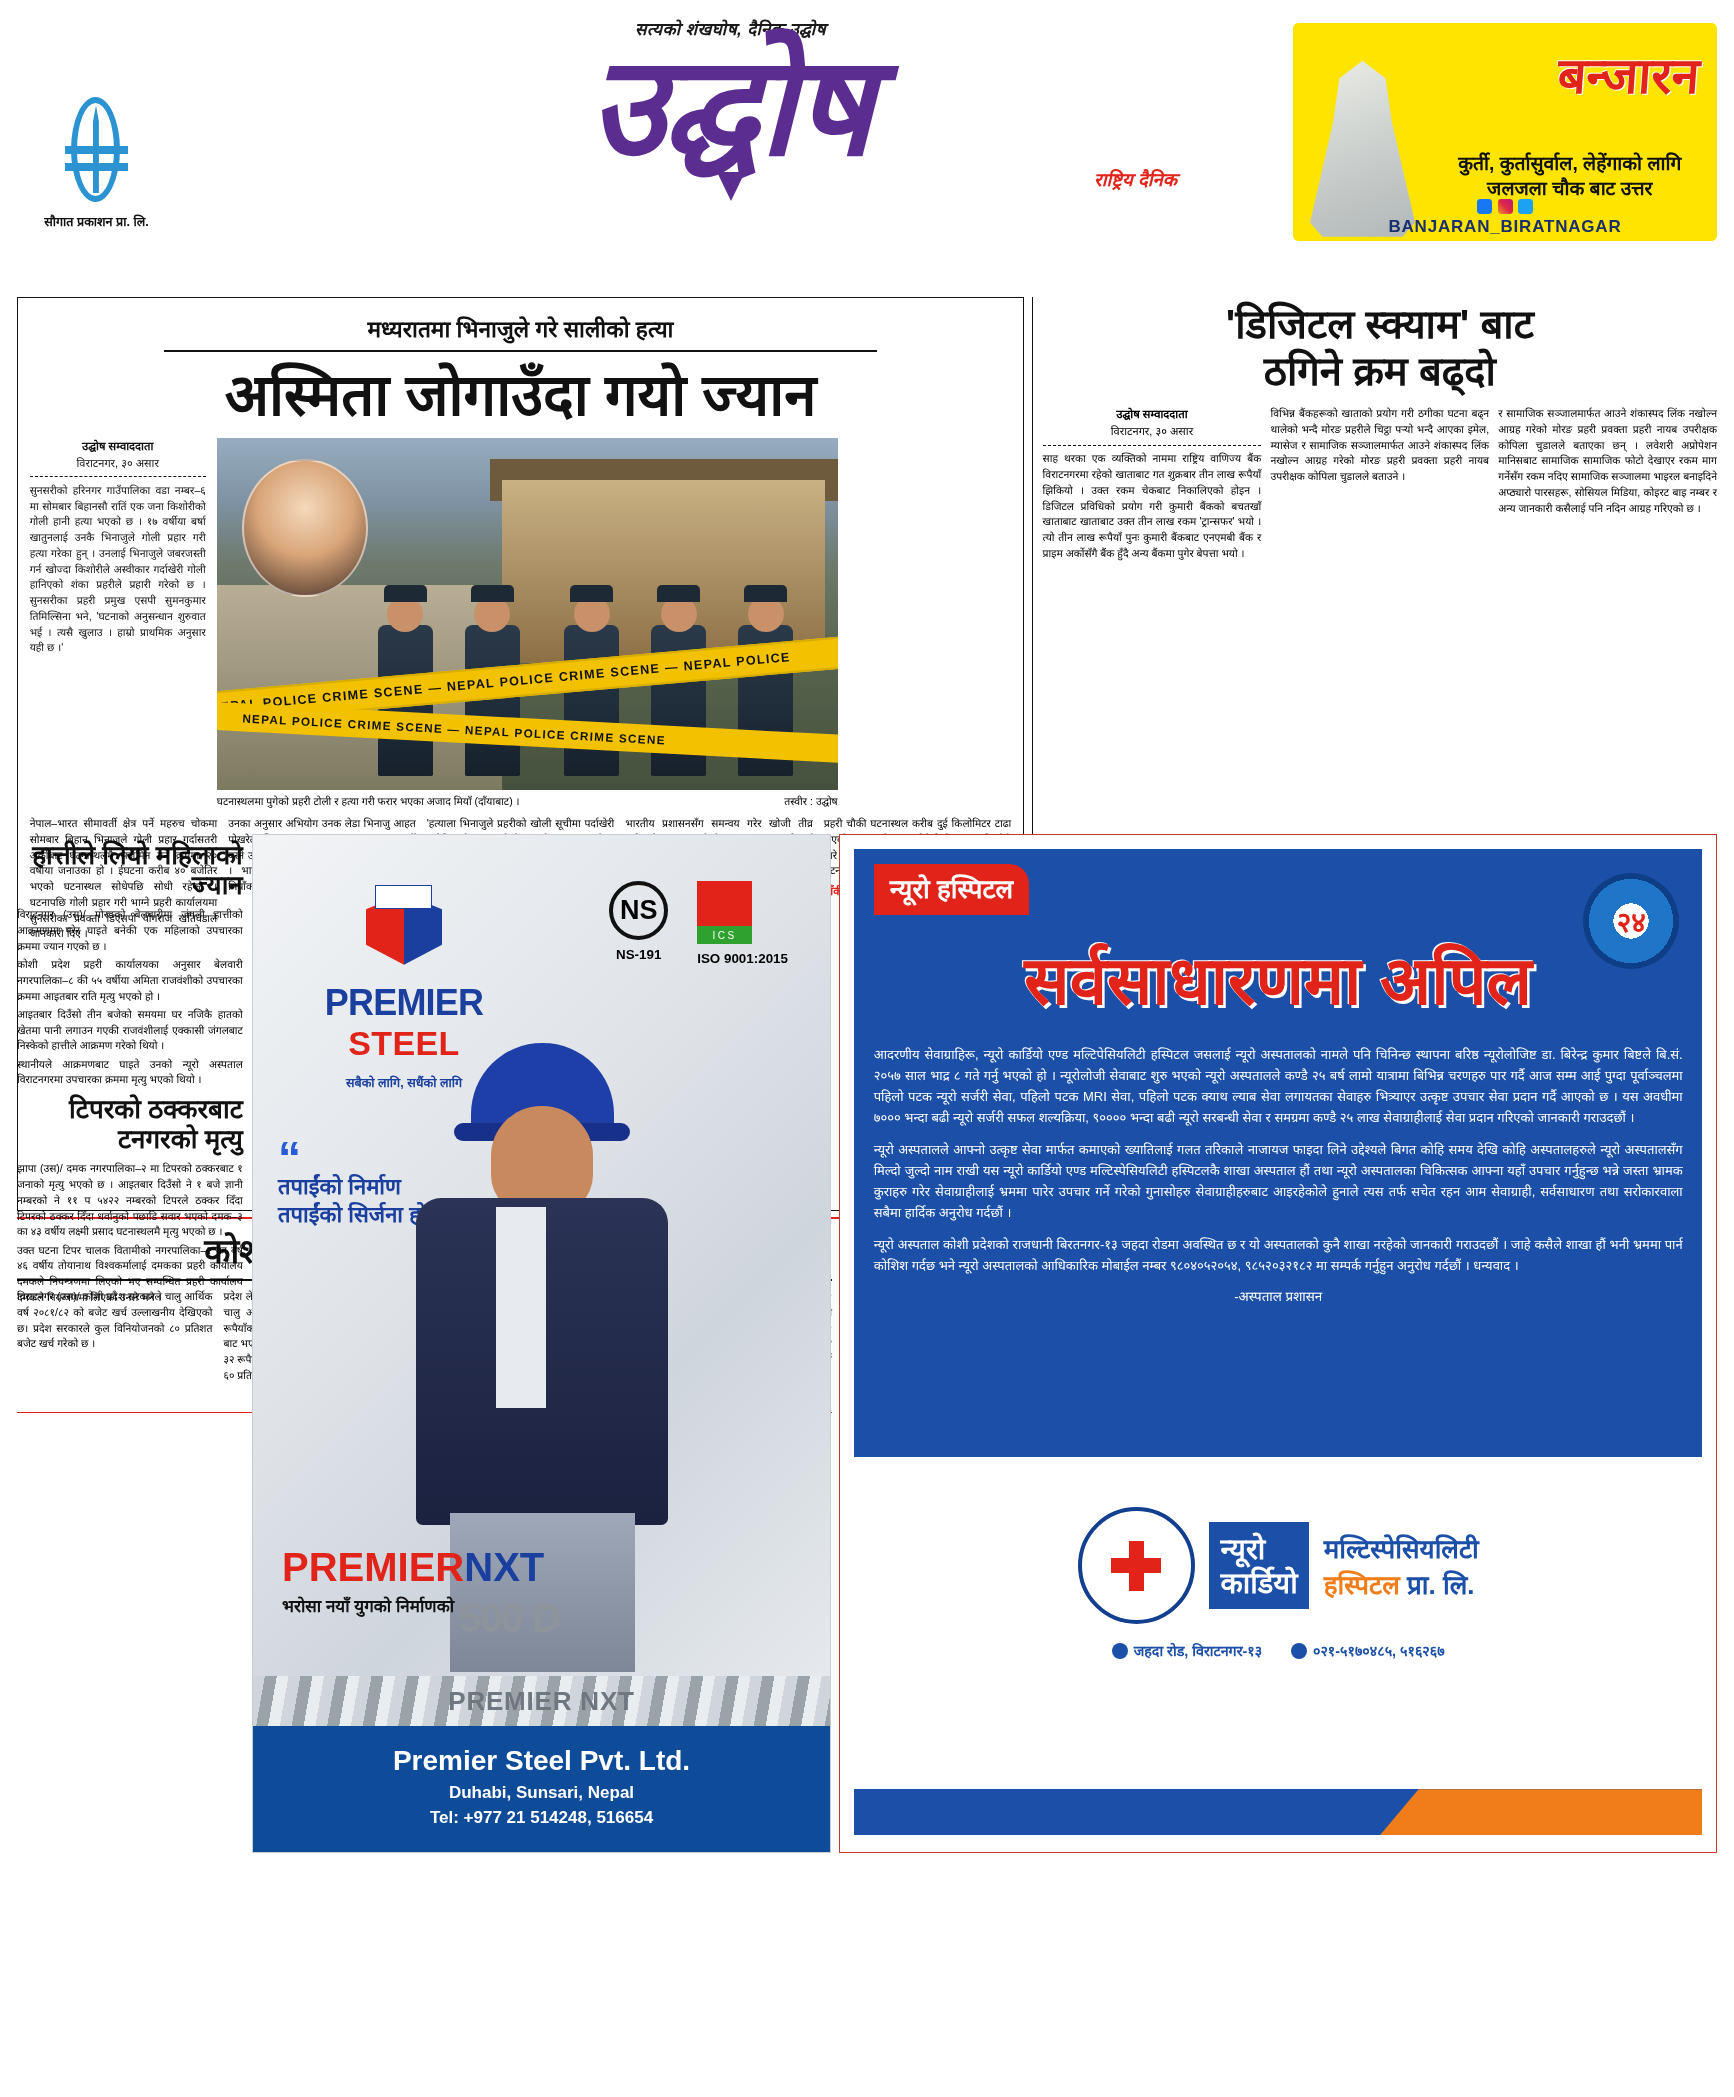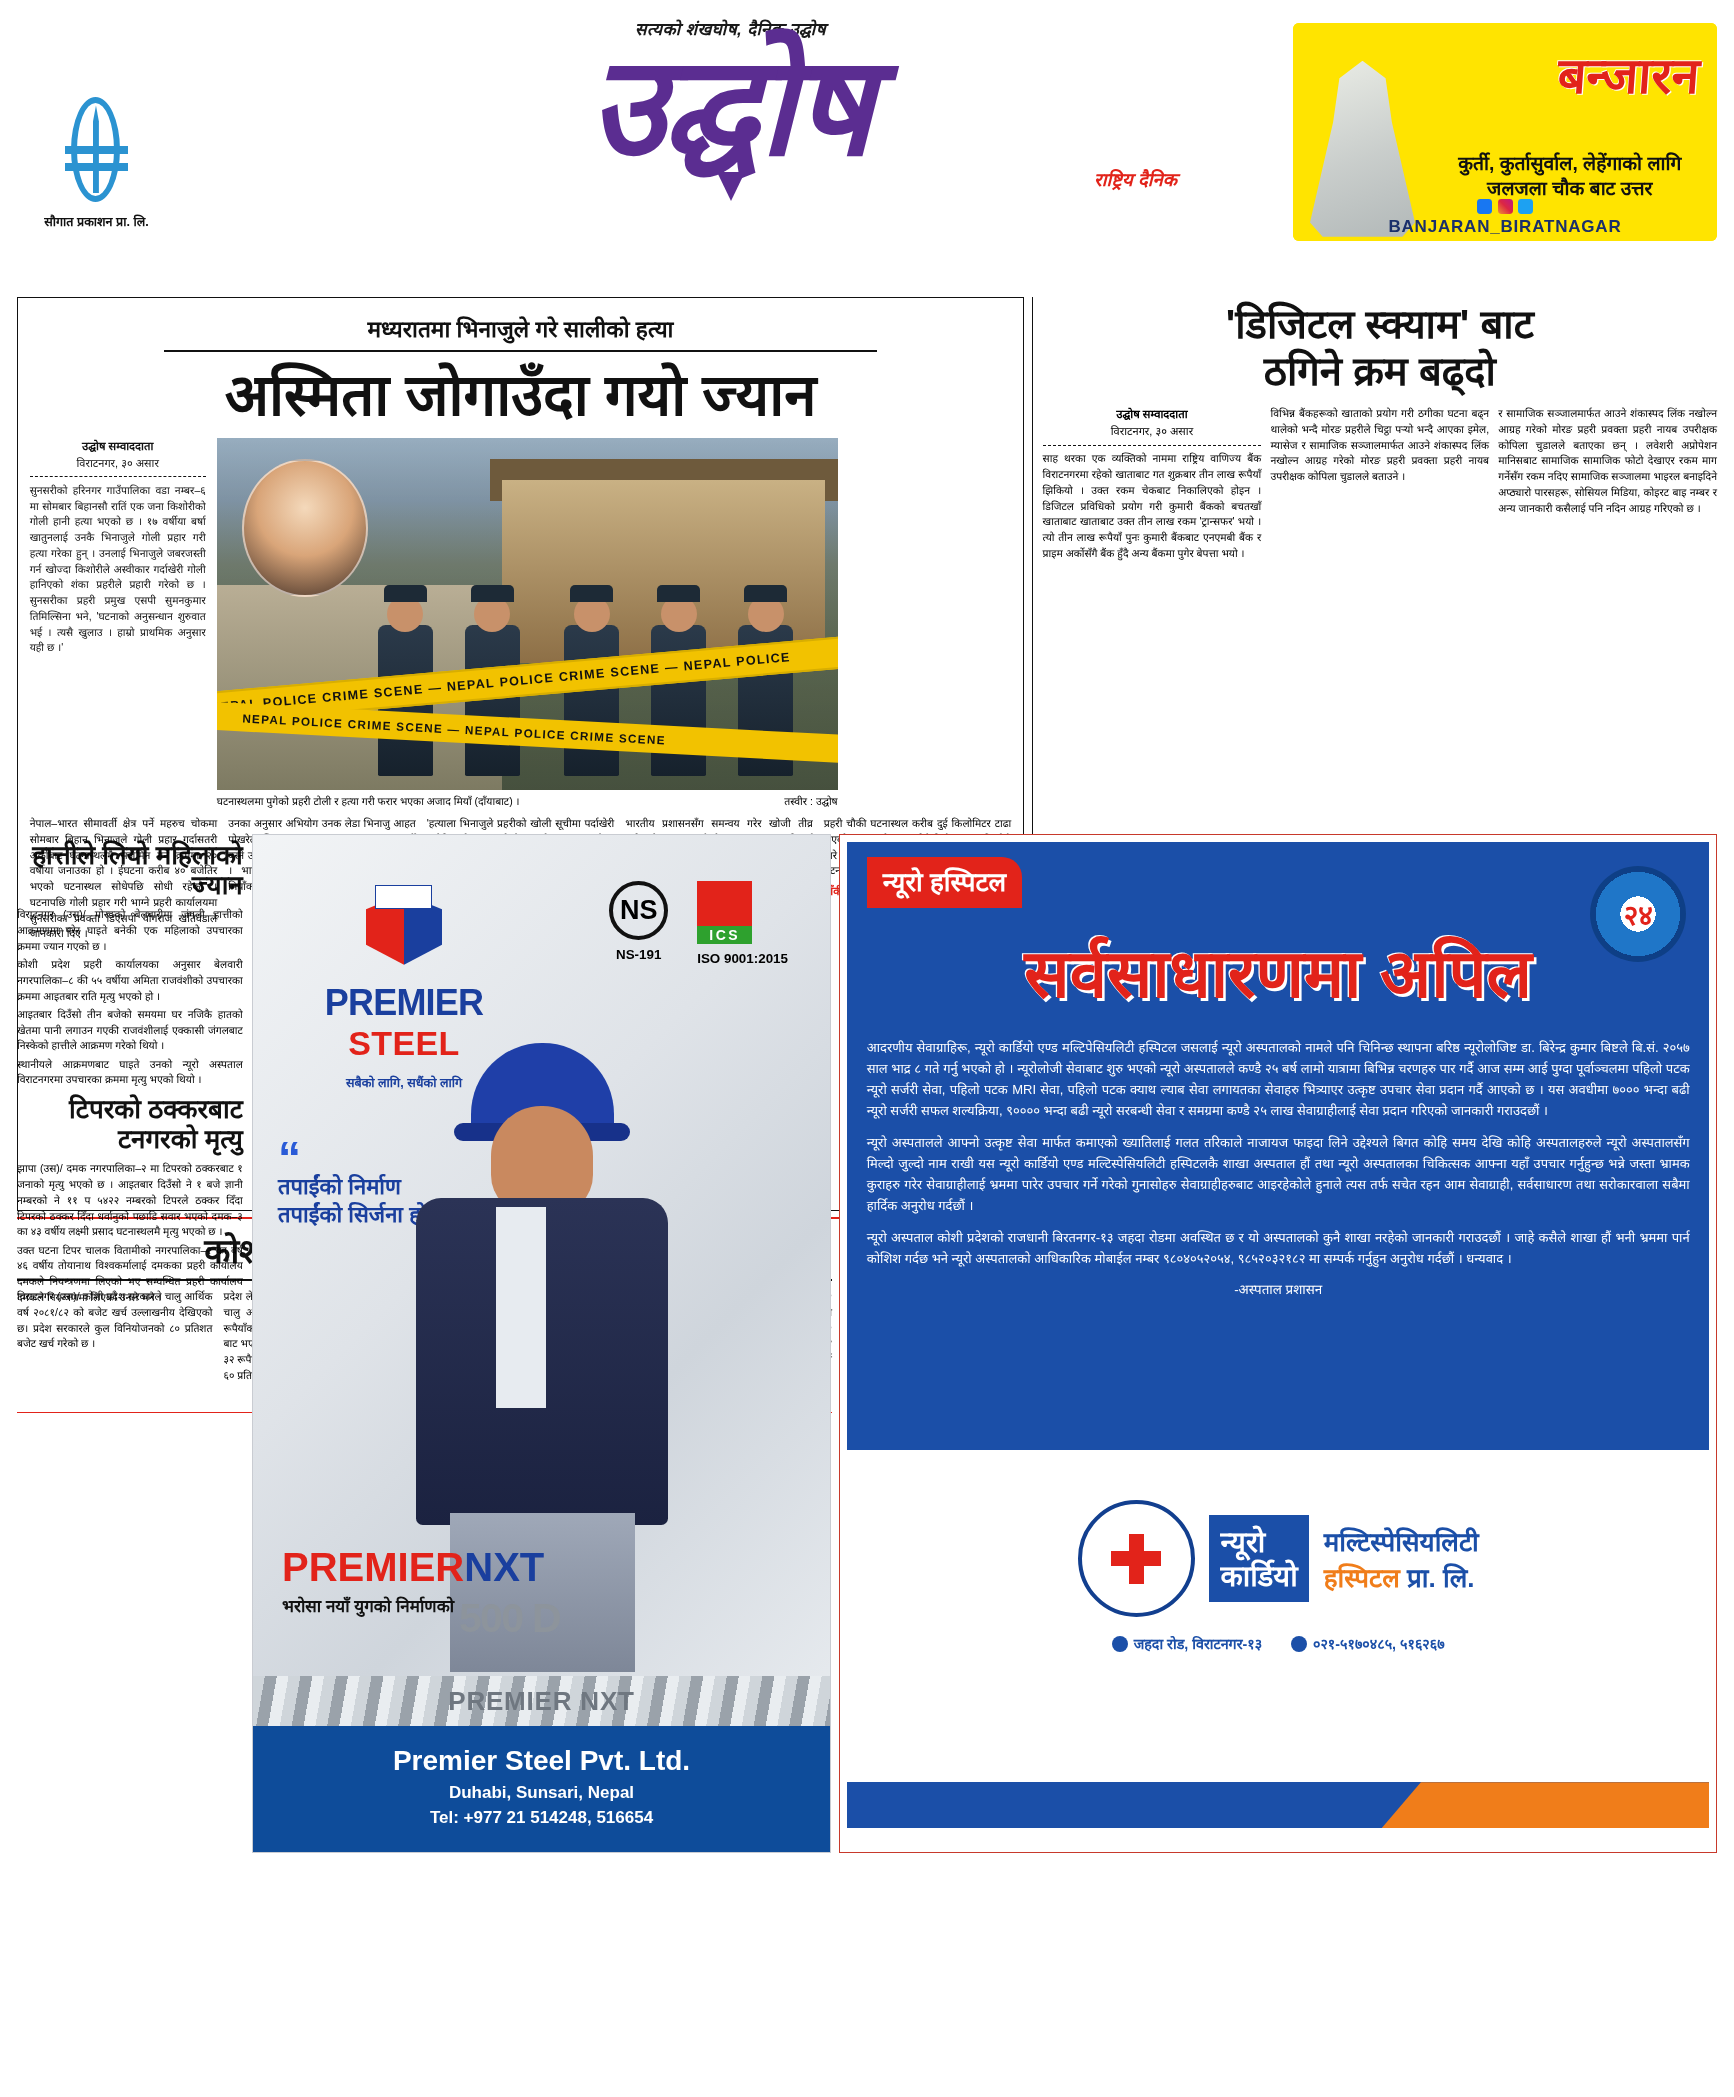--- a/index.html
+++ b/index.html
@@ -158,21 +158,21 @@
   .st-mark .hex-r { position: absolute; right: 0; top: 8.4px; width: 38px; height: 71px; background: #1a3f9e;
     clip-path: polygon(0% 0%, 100% 22%, 100% 72%, 0% 100%); }
   .st-mark .cap { position: absolute; left: 9.2px; top: 0; width: 57px; height: 23.5px; background: #fff; border: 1.7px solid #1a3f9e; transform: skewX(0deg); }
   .st-name1 { font-size: 36px; font-weight: 800; color: #1a3f9e; letter-spacing: -0.8px; }
   .st-name2 { font-size: 34px; font-weight: 800; color: #e2231a; letter-spacing: 0.4px; }
   .st-tag { font-size: 12.6px; font-weight: 700; color: #1a3f9e; margin-top: 11px; }
   .st-certs { position: absolute; right: 42px; top: 46px; display: flex; gap: 29px; align-items: flex-start; }
   .cert { text-align: center; }
   .cert .glyph { width: 59px; height: 59px; border: 4.2px solid #111; border-radius: 50%; display: flex; align-items: center; justify-content: center; font-size: 27px; font-weight: 800; }
   .cert .glyph-ics { width: 55px; height: 63px; background: #e2231a; position: relative; }
-  .cert .glyph-ics .bot { position: absolute; left: 0; bottom: 0; width: 100%; height: 18.5px; background: #2ea12e; color: #fff; font-size: 14px; font-weight: 700; letter-spacing: 2.5px; display: flex; align-items: center; justify-content: center; }
+  .cert .glyph-ics .bot { position: absolute; left: 0; bottom: 0; width: 100%; height: 18.5px; background: #2ea12e; color: #fff; font-size: 10px; font-weight: 400; letter-spacing: 2.5px; display: flex; align-items: center; justify-content: center; }
   .cert .lbl { font-size: 13.4px; font-weight: 800; margin-top: 6.7px; }
   .st-quote { position: absolute; left: 25px; top: 310px; width: 268px; color: #1a3f9e; }
   .st-quote .qm { font-size: 46px; font-weight: 800; line-height: .6; color: #2a5bd7; }
   .st-quote .ql { font-size: 22px; font-weight: 800; line-height: 1.3; }
   .st-person { position: absolute; left: 138px; bottom: 180px; width: 302px; height: 629px; }
   .sp-helmet { position: absolute; left: 80px; top: 0; width: 143px; height: 92px; background: #1f3fa8; border-radius: 71px 71px 11px 11px; }
   .sp-helmet::after { content:""; position: absolute; left: -17px; bottom: -5.9px; width: 176px; height: 18.5px; background: #17318a; border-radius: 9.2px; }
   .sp-face { position: absolute; left: 100px; top: 63px; width: 102px; height: 109px; background: #c9895f; border-radius: 50px 50px 40px 40px; }
   .sp-body { position: absolute; left: 25px; top: 155px; width: 252px; height: 327px; background: linear-gradient(180deg,#2b3356,#1b2240); border-radius: 25px 25px 6.7px 6.7px; }
   .sp-shirt { position: absolute; left: 105px; top: 164px; width: 50px; height: 201px; background: #e7ebf0; }
@@ -184,21 +184,21 @@
   .st-500 { position: absolute; left: 206px; bottom: 210px; font-size: 41px; font-weight: 800; color: #8d949c; letter-spacing: -1.7px; }
   .st-bar { position: absolute; left: 0; right: 0; bottom: 126px; height: 50px;
     background: repeating-linear-gradient(100deg,#cfd5da 0 11.7px,#9aa2aa 11.7px 23.5px,#e9edf0 23.5px 35px); }
   .st-bar .bt { position: absolute; left: 50%; top: 50%; transform: translate(-50%,-50%); font-size: 26px; font-weight: 800; color: #6f7780; letter-spacing: 0.8px; }
   .st-foot { position: absolute; left: 0; right: 0; bottom: 0; height: 126px; background: #0e4c9a; color: #fff; text-align: center; padding-top: 18.5px; }
   .st-foot .f1 { font-size: 28px; font-weight: 800; }
   .st-foot .f2 { font-size: 17px; font-weight: 700; margin-top: 6.7px; }
   .st-foot .f3 { font-size: 17px; font-weight: 700; margin-top: 4.2px; }
 
   
-  .neuro-ad { flex: 1; margin-left: 8.4px; border: 1.3px solid #c8392b; background: #fff; position: relative; height: 1019px; padding: 7px; }
+  .neuro-ad { flex: 1; margin-left: 8.4px; border: 1.3px solid #c8392b; background: #fff; position: relative; height: 1019px; padding: 14px; }
   .na-inner { background: #1b4fa8; height: 608px; position: relative; padding: 14.3px 19.3px; overflow: hidden; }
   .na-badge-red { background: #e2231a; color: #fff; font-size: 26px; font-weight: 700; display: inline-block; padding: 6.7px 16px 9.2px; border-radius: 0 20px 0 0; }
   .na-seal { position: absolute; right: 22.7px; top: 23.5px; width: 96px; height: 96px; border-radius: 50%;
     background: radial-gradient(circle,#fff 0 26%,#1f76c8 26% 62%,#0e3f86 62% 100%); display: flex; align-items: center; justify-content: center; }
   .na-seal .num { font-size: 28px; font-weight: 800; color: #e2231a; }
   .na-big { text-align: center; font-size: 67px; font-weight: 800; color: #e2231a; text-shadow: 2.5px 2.5px 0 #fff, -1.3px -1.3px 0 #fff; margin: 17px 0 19.3px; }
   .na-para { color: #fff; font-size: 13px; line-height: 1.62; text-align: justify; margin-bottom: 11px; }
   .na-sign { color: #fff; font-size: 13.4px; text-align: center; margin-top: 4.2px; }
   .na-foot { height: 378px; position: relative; padding-top: 50px; }
   .nf-row { display: flex; align-items: center; justify-content: center; gap: 14.3px; }

